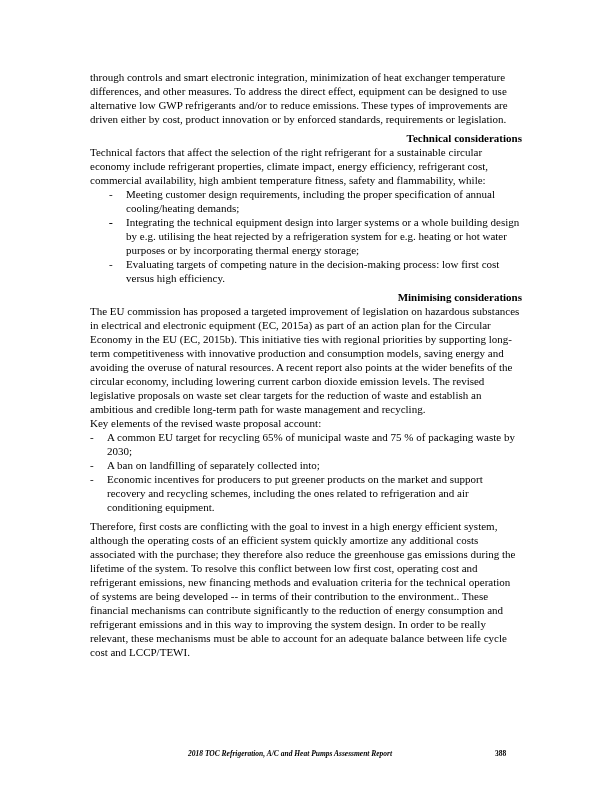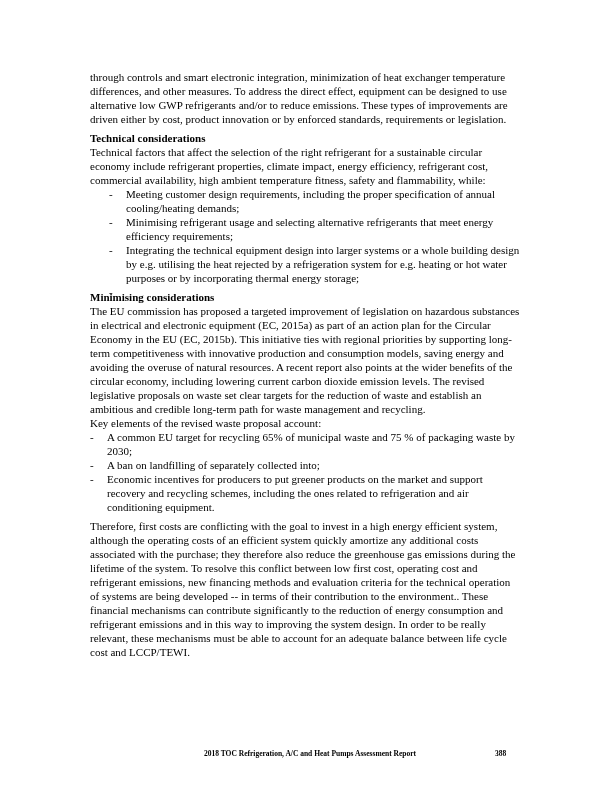--- a/index.html
+++ b/index.html
@@ -3,47 +3,47 @@
 <meta charset="utf-8">
 <style>
   html, body { margin: 0; padding: 0; background: #ffffff; }
   body { width: 612px; height: 792px; position: relative; overflow: hidden; }
   .page {
     position: absolute; left: 90px; top: 70px; width: 432px;
     font-family: "Liberation Serif", serif; font-size: 11px; line-height: 14px;
     color: #000;
   }
   p { margin: 0 0 5px 0; }
-  .h { font-weight: bold; margin: 0; }
+  .h { font-weight: bold; margin: 0; text-align: right; }
   ul { list-style: none; margin: 0; padding: 0; }
   ul.l1 li { position: relative; padding-left: 36px; margin: 0; }
   ul.l1 li .dash { position: absolute; left: 19px; top: 0; }
   ul.l2 li { position: relative; padding-left: 17px; margin: 0; }
   ul.l2 li .dash { position: absolute; left: 0; top: 0; }
   .mb5 { margin-bottom: 5px; }
   .footer {
     position: absolute; top: 749px; left: 0; width: 612px;
     font-family: "Liberation Serif", serif; font-size: 7.5px; font-weight: bold;
   }
-  .footer .title { position: absolute; left: 204px; }
+  .footer .title { position: absolute; left: 188px; font-style: italic; }
   .footer .num { position: absolute; left: 495px; }
 </style>
 </head>
 <body>
 
 <div class="page">
   <p>through controls and smart electronic integration, minimization of heat exchanger temperature differences, and other measures. To address the direct effect, equipment can be designed to use alternative low GWP refrigerants and/or to reduce emissions. These types of improvements are driven either by cost, product innovation or by enforced standards, requirements or legislation.</p>
 
   <div class="h">Technical considerations</div>
   <div>Technical factors that affect the selection of the right refrigerant for a sustainable circular economy include refrigerant properties, climate impact, energy efficiency, refrigerant cost, commercial availability, high ambient temperature fitness, safety and flammability, while:</div>
   <ul class="l1 mb5">
     <li><span class="dash">-</span><span>Meeting customer design requirements, including the proper specification of annual cooling/heating demands;</span></li>
-    <li><span class="dash">-</span><span>Minimising refrigerant usage and selecting alternative refrigerants that meet energy efficiency requirements;</span></li>
+    <li><span class="dash">-</span></li>
     <li><span class="dash">-</span><span>Integrating the technical equipment design into larger systems or a whole building design by e.g. utilising the heat rejected by a refrigeration system for e.g. heating or hot water purposes or by incorporating thermal energy storage;</span></li>
-    <li><span class="dash">-</span></li>
+    <li><span class="dash">-</span><span>Evaluating targets of competing nature in the decision-making process: low first cost versus high efficiency.</span></li>
   </ul>
 
   <div class="h">Minimising considerations</div>
   <div>The EU commission has proposed a targeted improvement of legislation on hazardous substances in electrical and electronic equipment (EC, 2015a) as part of an action plan for the Circular Economy in the EU (EC, 2015b). This initiative ties with regional priorities by supporting long-term competitiveness with innovative production and consumption models, saving energy and avoiding the overuse of natural resources. A recent report also points at the wider benefits of the circular economy, including lowering current carbon dioxide emission levels. The revised legislative proposals on waste set clear targets for the reduction of waste and establish an ambitious and credible long-term path for waste management and recycling.</div>
   <div>Key elements of the revised waste proposal account:</div>
   <ul class="l2 mb5">
     <li><span class="dash">-</span><span>A common EU target for recycling 65% of municipal waste and 75 % of packaging waste by 2030;</span></li>
     <li><span class="dash">-</span><span>A ban on landfilling of separately collected into;</span></li>
     <li><span class="dash">-</span><span>Economic incentives for producers to put greener products on the market and support recovery and recycling schemes, including the ones related to refrigeration and air conditioning equipment.</span></li>
   </ul>

